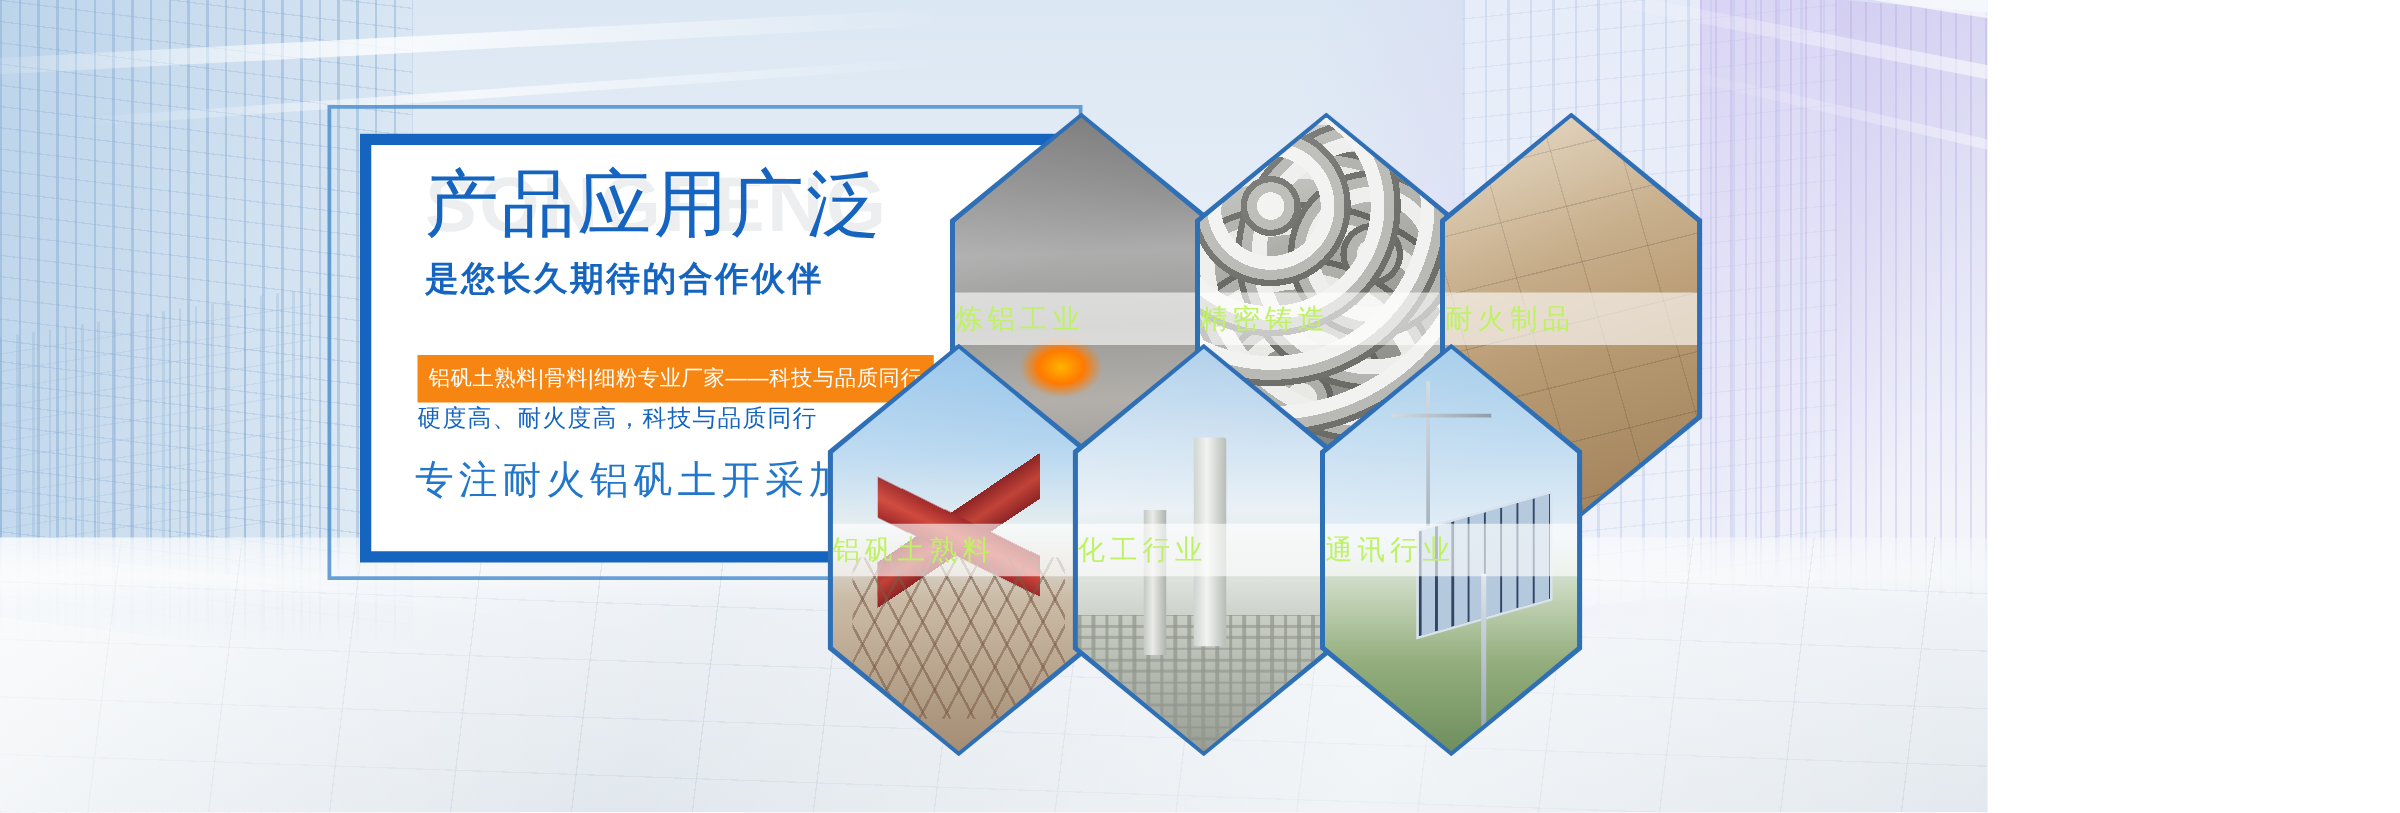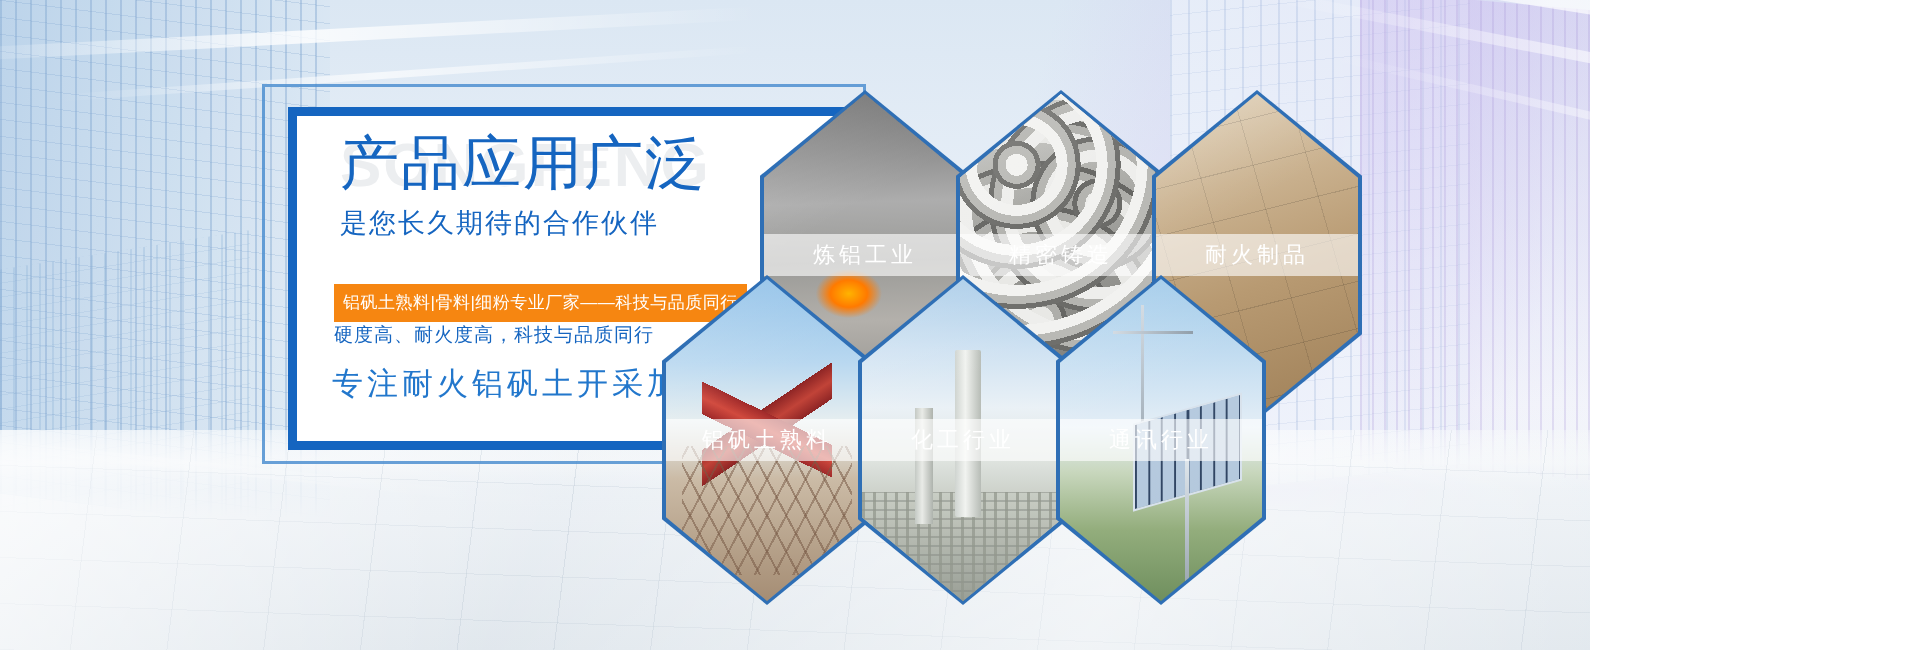--- a/index.html
+++ b/index.html
@@ -96,21 +96,21 @@
     white-space:nowrap;user-select:none;
   }
   .headline{
     position:relative;margin:0;padding:0;
     font-size:59px;font-weight:normal;color:#1565c0;
     letter-spacing:2px;line-height:1.05;
     text-shadow:0 1px 0 rgba(255,255,255,.9);
   }
   .subhead{
     position:relative;margin:10px 0 0 0;padding:0;
-    font-size:27px;font-weight:normal;color:#1565c0;letter-spacing:2px;
+    font-size:27px;font-weight:bold;color:#1565c0;letter-spacing:2px;
   }
   .orange-bar{
     position:absolute;left:46px;top:165px;
     background:#f68611;color:#ffffff;
     font-size:17px;letter-spacing:.5px;
     padding:7px 9px 8px 9px;white-space:nowrap;margin-top:12px;
   }
   .feature-line{
     position:absolute;left:46px;top:215px;
     font-size:19px;color:#1565c0;letter-spacing:1px;white-space:nowrap;
@@ -129,23 +129,23 @@
     padding:4px;box-sizing:border-box;
   }
   .hex-in{
     position:absolute;inset:4px;
     clip-path:polygon(50% 0%,100% 26%,100% 74%,50% 100%,0% 74%,0% 26%);
     overflow:hidden;
   }
   .hex-img{position:absolute;inset:0;}
   .hex-label{
     position:absolute;left:0;right:0;top:50%;transform:translateY(-50%);
-    height:42px;line-height:42px;text-align:center;
+    height:42px;line-height:42px;text-align:left;
     background:rgba(255,255,255,0.62);
-    color:#ffffff;font-size:22px;letter-spacing:4px;
+    color:#bef264;font-size:22px;letter-spacing:4px;
   }
 
   
   .img-smelt{
     background:
       radial-gradient(ellipse 46px 34px at 42% 62%, #ffb300 0%, #ff7a00 40%, rgba(255,120,0,0) 72%),
       linear-gradient(178deg, #6d6d6d 0%, #8e8e8e 18%, #adadad 34%, #9a9a97 52%, #b3b0ab 70%, #8c8a86 100%),
       repeating-linear-gradient(91deg, rgba(0,0,0,0.16) 0 3px, rgba(255,255,255,0.08) 3px 22px),
       repeating-linear-gradient(4deg, rgba(255,255,255,0.12) 0 2px, rgba(0,0,0,0.10) 2px 26px);
   }

